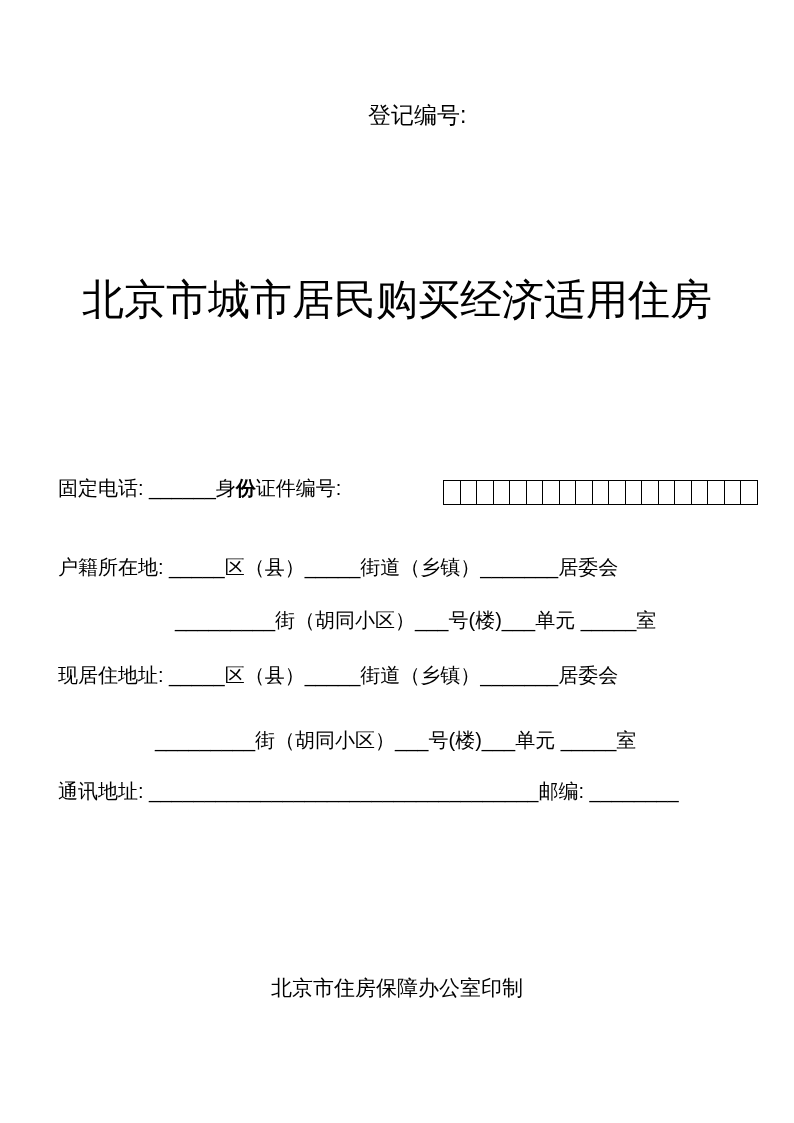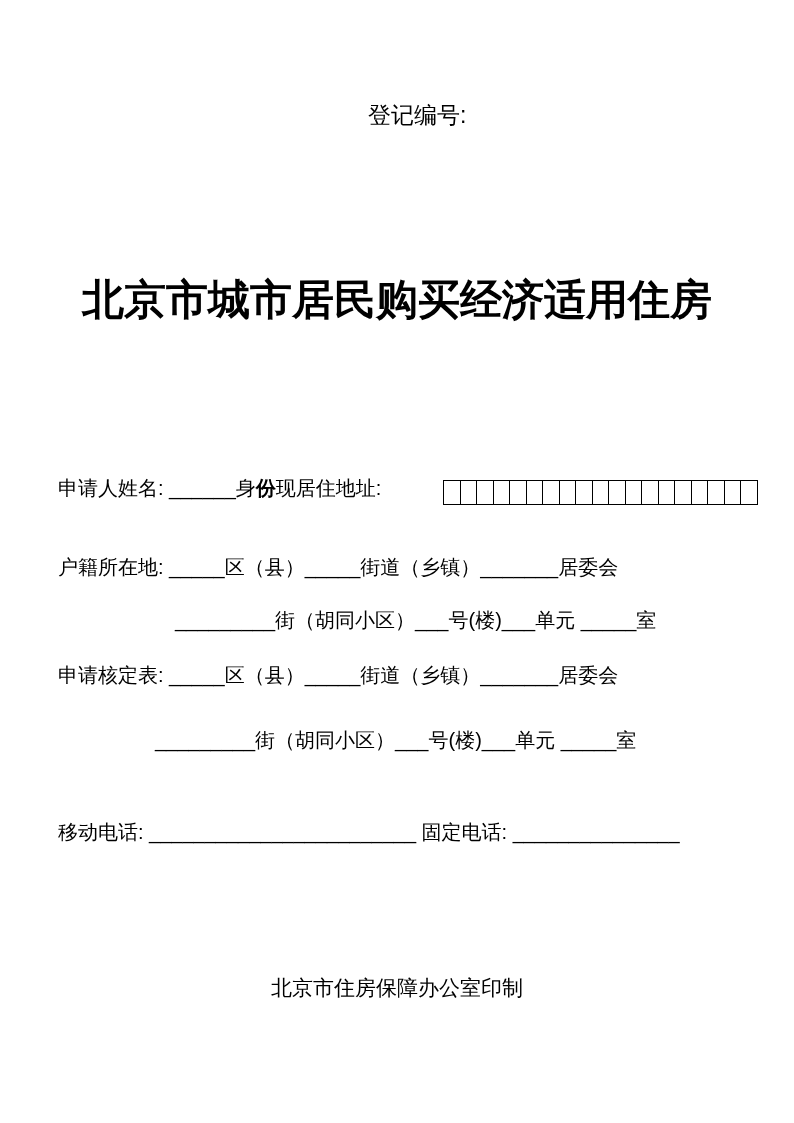--- a/index.html
+++ b/index.html
@@ -12,21 +12,21 @@
     overflow:hidden;
   }
   .reg {
     position:absolute; top:102px; left:368px;
     font-size:23px; line-height:26px; white-space:pre;
   }
   .title {
     position:absolute; top:270px; left:0; width:794px;
     text-align:center;
     font-family:"Liberation Serif", serif;
-    font-weight:bold;
+    font-weight:normal;
     font-size:42px; line-height:60px;
     letter-spacing:0px;
   }
   .line {
     position:absolute;
     font-size:20px; line-height:24px;
     white-space:pre;
   }
   .l-applicant        { top:476px; left:58px; }
   .l-hukou            { top:543px; left:58px;margin-top:12px; }
@@ -57,21 +57,21 @@
 <body>
 
 <div class="page">
 
   <div class="reg">登记编号:</div>
 
   <div class="title">
     <div>北京市城市居民购买经济适用住房</div>
   </div>
 
-  <div class="line l-applicant" id="applicant-segments"><span>申请人姓名: ______身</span><span class="b">份</span><span>现居住地址:</span></div>
+  <div class="line l-applicant" id="applicant-segments"><span>固定电话: ______身</span><span class="b">份</span><span>证件编号:</span></div>
 
   <div class="idgrid" id="id-grid">
       <div class="idcell"></div>
       <div class="idcell"></div>
       <div class="idcell"></div>
       <div class="idcell"></div>
       <div class="idcell"></div>
       <div class="idcell"></div>
       <div class="idcell"></div>
       <div class="idcell"></div>
@@ -85,22 +85,22 @@
       <div class="idcell"></div>
       <div class="idcell"></div>
       <div class="idcell"></div>
       <div class="idcell"></div>
     </div>
 
   <div class="line l-hukou">户籍所在地: _____区（县）_____街道（乡镇）_______居委会</div>
 
   <div class="line l-hukou-detail">_________街（胡同小区）___号(楼)___单元 _____室</div>
 
-  <div class="line l-residence">申请核定表: _____区（县）_____街道（乡镇）_______居委会</div>
+  <div class="line l-residence">现居住地址: _____区（县）_____街道（乡镇）_______居委会</div>
 
   <div class="line l-residence-detail">_________街（胡同小区）___号(楼)___单元 _____室</div>
 
+  <div class="line l-mailing">通讯地址: ___________________________________邮编: ________</div>
 
-  <div class="line l-phones">移动电话: ________________________ 固定电话: _______________</div>
 
   <div class="footer">北京市住房保障办公室印制</div>
 
 </div>
 
 </body></html>

